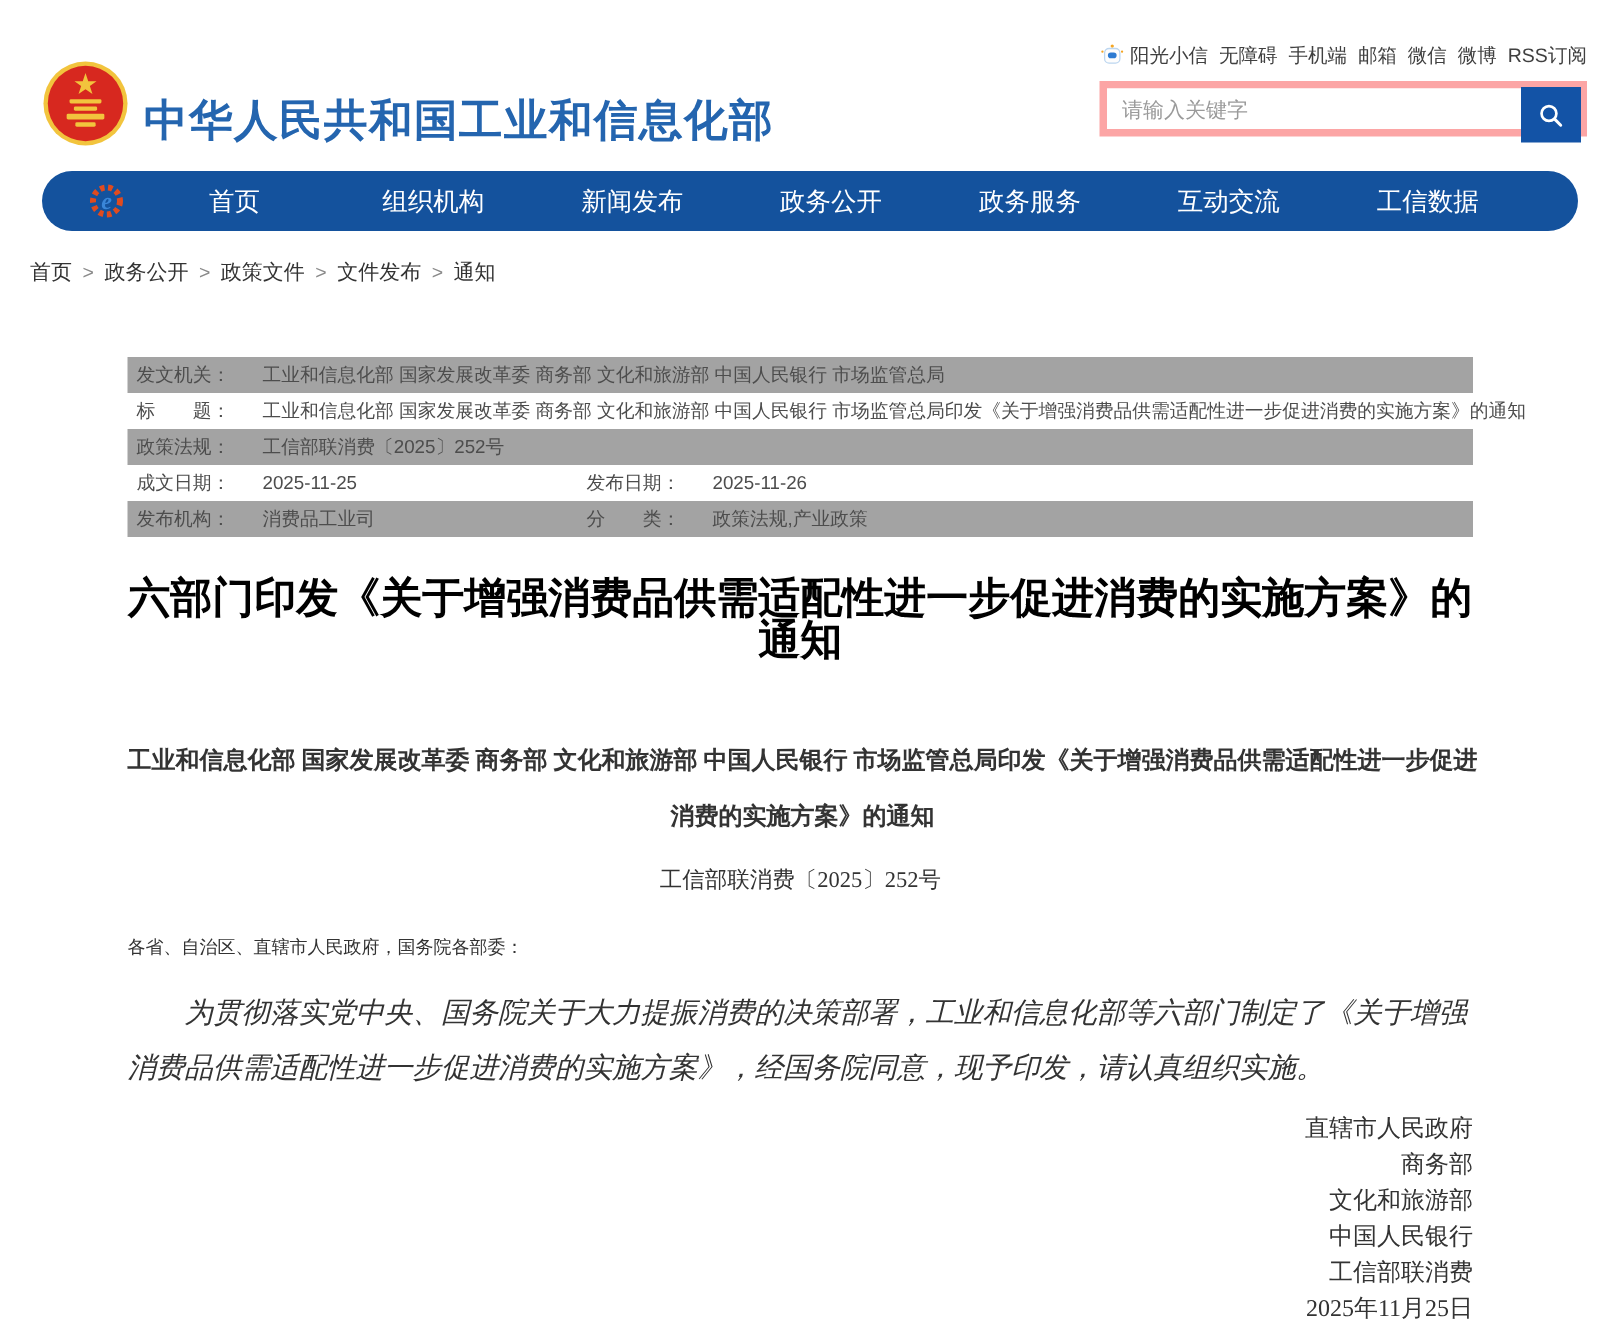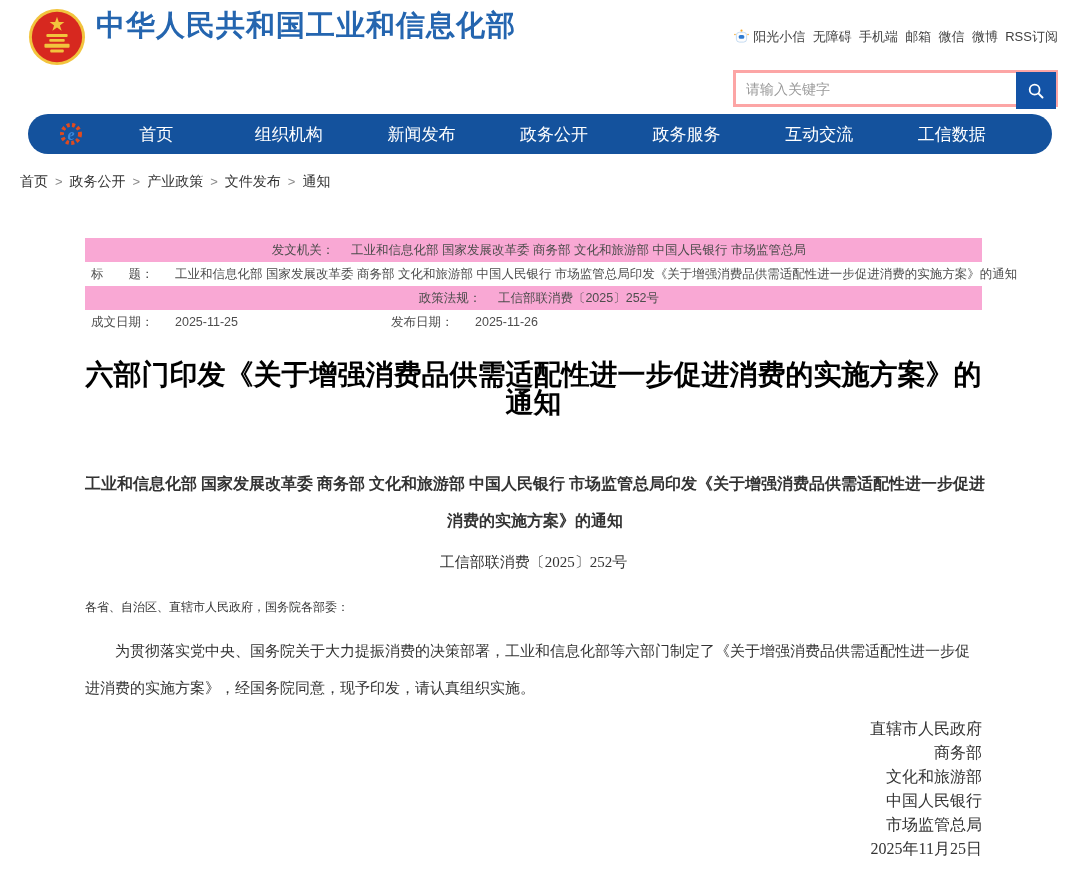--- a/index.html
+++ b/index.html
@@ -4,55 +4,55 @@
 <style>
   * { box-sizing: border-box; margin: 0; padding: 0; }
   body {
     width: 1080px; height: 881px; margin: 0 auto;
     background: #ffffff; overflow: hidden;
     font-family: "Liberation Sans", "DejaVu Sans", sans-serif;
     color: #333;
   }
   
   .header { position: relative; height: 114px; background: #fff; }
-  .brand { position: absolute; left: 28px; top: 8px; display: flex; align-items: flex-start; gap: 10px; cursor: pointer; }
+  .brand { position: absolute; left: 28px; top: 40px; display: flex; align-items: flex-end; gap: 10px; cursor: pointer; }
   .emblem { width: 58px; height: 58px; flex: 0 0 auto; }
   .brand-cn { font-size: 29px; font-weight: bold; color: #2465af; letter-spacing: 1px; line-height: 34px; }
   .brand-en { font-size: 11px; font-weight: bold; color: #2465af; margin-top: 2px; }
   .header-right { position: absolute; right: 22px; top: 28px; width: 325px; }
   .top-links { display: flex; justify-content: space-between; align-items: center; font-size: 13px; color: #222; white-space: nowrap; }
   .top-links a { color: #404040; text-decoration: none; cursor: pointer; }
   .mascot { display: inline-flex; margin-right: -4px; }
-  .search-bar { margin-top: 24px; display: flex; height: 37px; border: 3px solid #fca5a5; background: #fff; }
+  .search-bar { margin-top: 8px; display: flex; height: 37px; border: 5px solid #fca5a5; background: #fff; }
   .search-input { flex: 1; border: none; outline: none; padding: 0 10px; font-size: 14px; color: #555; font-family: inherit; }
   .search-input::placeholder { color: #9a9a9a; }
   .search-btn { width: 40px; height: 37px; margin: -1px -1px -1px 0; border: none; background: #1353a6; display: flex; align-items: center; justify-content: center; cursor: pointer; }
   
   .nav-wrap { padding: 0 28px; }
   .nav { height: 40px; background: #14529d; border-radius: 20px; display: flex; align-items: center; padding: 0 34px 0 30px; }
   .nav-logo { display: inline-flex; margin-right: 6px; }
   .nav-item { flex: 1; text-align: center; color: #fff; font-size: 17px; text-decoration: none; cursor: pointer; }
   
   .breadcrumb { margin: 19px 0 0 20px; font-size: 14px; color: #333; }
   .breadcrumb a { color: #333; text-decoration: none; cursor: pointer; }
   .crumb-sep { color: #8a8a8a; margin: 0 7px; font-size: 13px; }
   
   .meta-table { margin: 47px 0 0 85px; width: 897px; font-size: 12.5px; color: #4d4d4d; }
   .meta-row { height: 24px; line-height: 24px; padding-left: 6px; white-space: nowrap; }
-  .meta-row.gray { background: #f9a8d4; text-align: center; }
+  .meta-row.gray { background: #a3a3a3; }
   .meta-label { display: inline-block; min-width: 72px; margin-right: 12px; }
   .meta-cell-first { display: inline-block; width: 300px; }
   
   .article { width: 897px; margin-left: 85px; }
   .page-title { text-align: center; font-size: 28px; font-weight: bold; color: #000; margin-top: 27px; line-height: 28px; }
   .doc { font-family: "Liberation Serif", "DejaVu Serif", serif; color: #333; }
   .doc-title { text-align: center; font-weight: bold; font-size: 16px; line-height: 37px; margin: 48px auto 0; width: 900px; }
   .doc-number { text-align: center; font-size: 15px; margin-top: 14px; }
   .salutation { font-size: 12px; margin-top: 27px; }
-  .para { font-size: 15px; line-height: 37px; text-indent: 2em; margin-top: 17px; }
+  .para { font-size: 19px; line-height: 37px; text-indent: 2em; margin-top: 17px; font-style: italic; }
   .signatures { text-align: right; font-size: 16px; margin-top: 10px; }
   .signatures div { line-height: 24px; }
 </style>
 </head>
 <body>
 
 <div class="header">
   <div class="brand">
     <svg class="emblem" viewBox="0 0 60 60">
       <circle cx="30" cy="30" r="29" fill="#f2c43d"></circle>
@@ -110,47 +110,50 @@
     <a class="nav-item">组织机构</a>
     <a class="nav-item">新闻发布</a>
     <a class="nav-item">政务公开</a>
     <a class="nav-item">政务服务</a>
     <a class="nav-item">互动交流</a>
     <a class="nav-item">工信数据</a>
   </nav>
 </div>
 
 <div class="breadcrumb">
-  <a>首页</a><span class="crumb-sep">&gt;</span><a>政务公开</a><span class="crumb-sep">&gt;</span><a>产业政策</a><span class="crumb-sep">&gt;</span><a>文件发布</a><span class="crumb-sep">&gt;</span><span>通知</span>
+  <a>首页</a><span class="crumb-sep">&gt;</span><a>政务公开</a><span class="crumb-sep">&gt;</span><a>政策文件</a><span class="crumb-sep">&gt;</span><a>文件发布</a><span class="crumb-sep">&gt;</span><span>通知</span>
 </div>
 
 <div class="meta-table">
   <div class="meta-row gray">
     <span class="meta-label">发文机关：</span><span>工业和信息化部 国家发展改革委 商务部 文化和旅游部 中国人民银行 市场监管总局</span>
   </div>
   <div class="meta-row">
     <span class="meta-label">标　　题：</span><span>工业和信息化部 国家发展改革委 商务部 文化和旅游部 中国人民银行 市场监管总局印发《关于增强消费品供需适配性进一步促进消费的实施方案》的通知</span>
   </div>
   <div class="meta-row gray">
     <span class="meta-label">政策法规：</span><span>工信部联消费〔2025〕252号</span>
   </div>
   <div class="meta-row">
     <span class="meta-cell-first"><span class="meta-label">成文日期：</span><span>2025-11-25</span></span><span class="meta-label">发布日期：</span><span>2025-11-26</span>
   </div>
+  <div class="meta-row gray">
+    <span class="meta-cell-first"><span class="meta-label">发布机构：</span><span>消费品工业司</span></span><span class="meta-label">分　　类：</span><span>政策法规,产业政策</span>
+  </div>
 </div>
 
 <main class="article">
   <h1 class="page-title">六部门印发《关于增强消费品供需适配性进一步促进消费的实施方案》的通知</h1>
   <div class="doc">
     <div class="doc-title">工业和信息化部 国家发展改革委 商务部 文化和旅游部 中国人民银行 市场监管总局印发《关于增强消费品供需适配性进一步促进消费的实施方案》的通知</div>
     <div class="doc-number">工信部联消费〔2025〕252号</div>
     <div class="salutation">各省、自治区、直辖市人民政府，国务院各部委：</div>
     <p class="para">为贯彻落实党中央、国务院关于大力提振消费的决策部署，工业和信息化部等六部门制定了《关于增强消费品供需适配性进一步促进消费的实施方案》，经国务院同意，现予印发，请认真组织实施。</p>
     <div class="signatures">
       <div>直辖市人民政府</div>
       <div>商务部</div>
       <div>文化和旅游部</div>
       <div>中国人民银行</div>
-      <div>市场监管总局</div>
+      <div>工信部联消费</div>
       <div>2025年11月25日</div>
     </div>
   </div>
 </main>
 
 </body></html>

